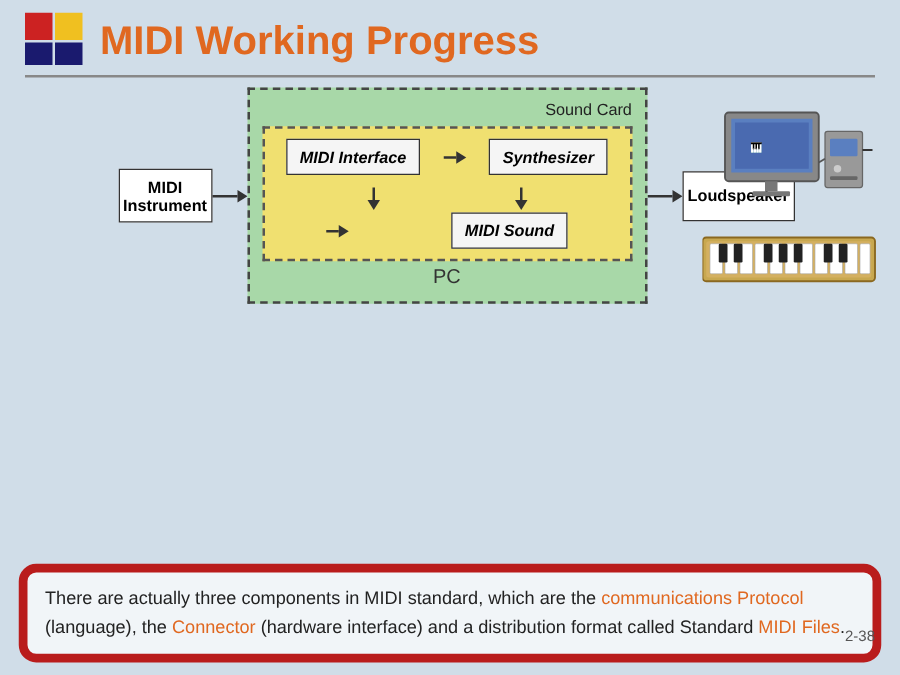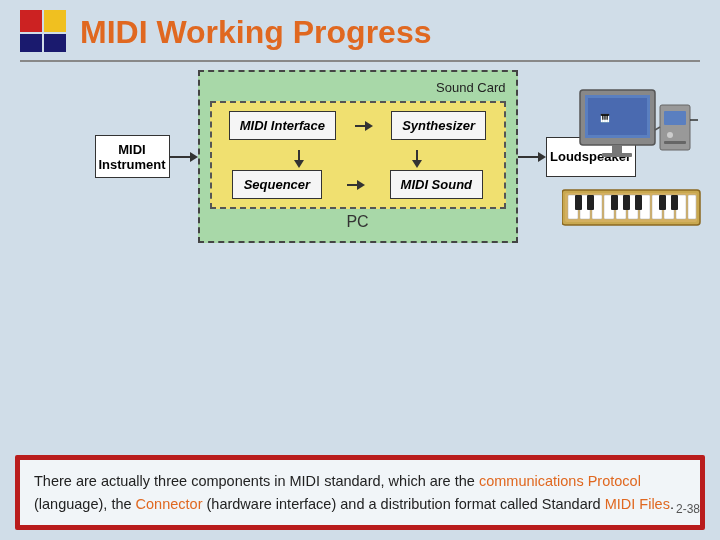--- a/index.html
+++ b/index.html
@@ -209,22 +209,22 @@
       height: 45px;
     }
 
     
     .text-block {
       position: absolute;
       bottom: 10px;
       left: 15px;
       right: 15px;
       background: rgba(255,255,255,0.7);
-      border: 5px solid #b91c1c;
-      border-radius: 2px;
+      border: 7px solid #b91c1c;
+      border-radius: 14px;
       padding: 10px 14px;
       font-size: 14.5px;
       line-height: 1.55;
       color: #222;
     }
 
     .text-highlight-orange {
       color: #e06820;
     }
 
@@ -314,23 +314,20 @@
               <div class="arrow-down-head"></div>
             </div>
 
             <div class="between-arrow">
               <div class="vert-line" style="height:10px;"></div>
               <div class="arrow-down-head"></div>
             </div>
           </div>
 
           <div class="sc-bottom-row">
-            <div class="sc-box">
-              <span>Sequencer</span>
-            </div>
 
             <div class="horiz-arrow">
               <div class="arrow-line" style="width:10px;"></div>
               <div class="arrow-head"></div>
             </div>
             <div class="sc-box">
               <span>MIDI Sound</span>
             </div>
           </div>
         </div>

